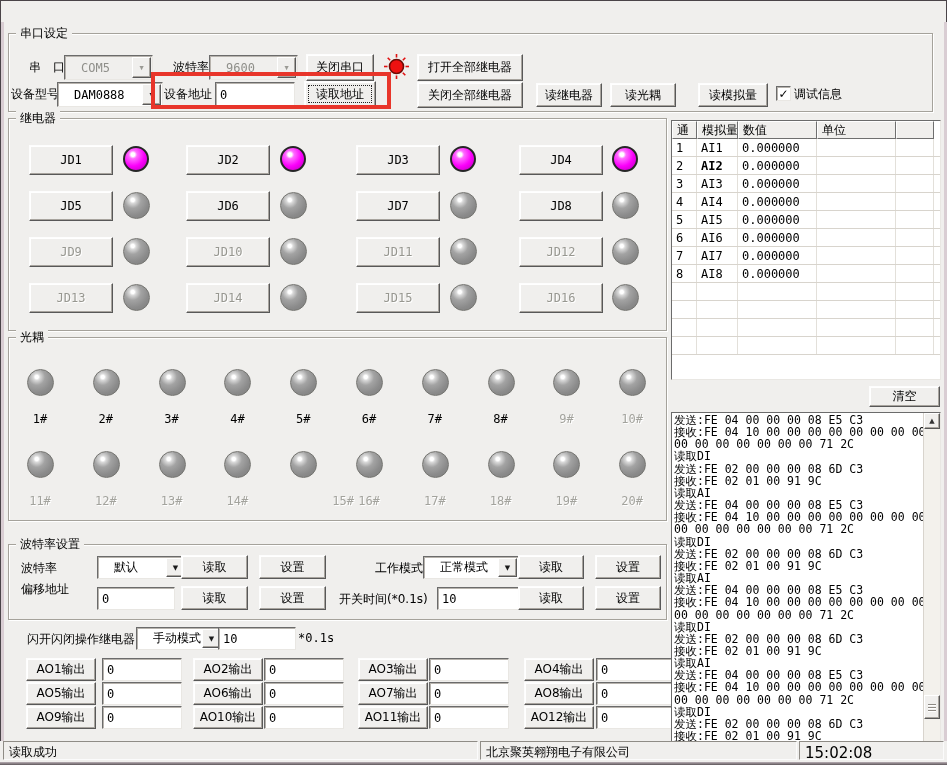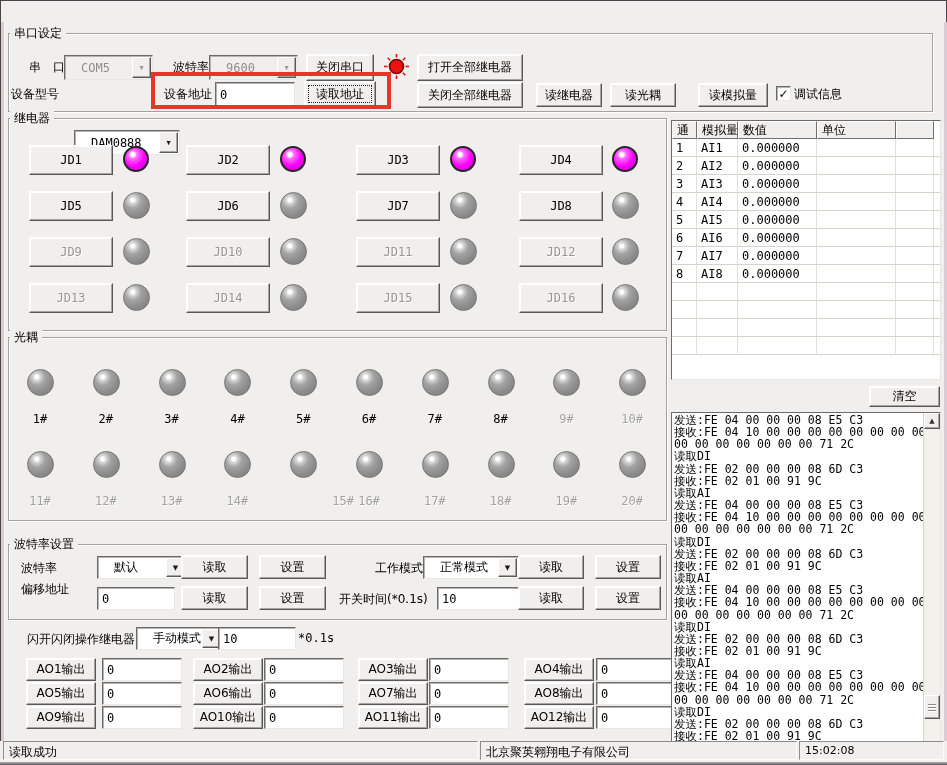--- a/index.html
+++ b/index.html
@@ -28,21 +28,21 @@
     display:flex;align-items:center;justify-content:center;}
 
   
   .frame{position:absolute;background:#d9cdd3;z-index:0;}
   .frame-l{left:0;top:22px;width:3px;height:743px;border-left:1px solid #4a4448;}
   .frame-r{left:944px;top:22px;width:3px;height:743px;border-right:1px solid #4a4448;}
   .frame-b{left:0;top:762px;width:947px;height:3px;background:linear-gradient(#b9aeb4,#5d565a);}
 
   
   .group{position:absolute;border:1px solid #a5a29b;box-shadow:inset 1px 1px 0 #ffffff,1px 1px 0 #ffffff;}
-  .group-title{position:absolute;top:-9px;left:1px;background:#f0efed;padding:0 4px;font-size:12px;white-space:nowrap;}
+  .group-title{position:absolute;top:-9px;left:7px;background:#f0efed;padding:0 4px;font-size:12px;white-space:nowrap;}
   .btn{position:absolute;background:#f0efed;border:1px solid;border-color:#fdfdfd #585858 #585858 #fdfdfd;
     box-shadow:inset -1px -1px 0 #a8a49e,inset 1px 1px 0 #ffffff;
     display:flex;align-items:center;justify-content:center;font-size:12px;cursor:pointer;white-space:nowrap;}
   .btn.disabled{color:#979790;text-shadow:1px 1px 0 #fff;cursor:default;}
   .focus-dashed:after{content:"";position:absolute;left:3px;top:3px;right:3px;bottom:3px;border:1px dotted #222;}
   .input{position:absolute;background:#fff;border:1px solid;border-color:#6b6b6b #e9e7e3 #e9e7e3 #6b6b6b;
     box-shadow:inset 1px 1px 0 #b7b3ad;display:flex;align-items:center;padding-left:4px;
     font-family:"DejaVu Sans Mono","Liberation Mono",monospace;font-size:12px;}
   .combo{position:absolute;background:#fff;border:1px solid;border-color:#6b6b6b #e9e7e3 #e9e7e3 #6b6b6b;
     box-shadow:inset 1px 1px 0 #b7b3ad;display:flex;align-items:center;padding-left:16px;font-size:12px;cursor:pointer;}
@@ -132,21 +132,21 @@
           <line x1="19.8" y1="7.2" x2="22.3" y2="4.7"></line>
       </g>
       <circle cx="13.5" cy="13.5" r="7" fill="#ee1111" stroke="#6e0a05" stroke-width="1.6"></circle>
     </svg>
 
     <div class="btn" style="left:408px;top:20px;width:104px;height:25px;">打开全部继电器</div>
 
     <div class="red-box" style="left:142px;top:38px;width:232px;height:29px;"></div>
 
     <span class="lbl" style="left:2px;top:52px;">设备型号</span>
-    <div class="combo mono" style="left:65px;top:48px;width:88px;height:23px;margin-top:48px;">
+    <div class="combo mono" style="left:48px;top:48px;width:88px;height:23px;">
       <span>DAM0888</span>
       <span class="arrow">▼</span>
     </div>
     <span class="lbl" style="left:155px;top:52px;">设备地址</span>
     <div class="input" style="left:206px;top:48px;width:74px;height:23px;">
       <span>0</span>
     </div>
     <div class="btn focus-dashed" style="left:295px;top:47px;width:70px;height:24px;">读取地址</div>
 
     <div class="btn" style="left:408px;top:48px;width:104px;height:24px;">关闭全部继电器</div>
@@ -321,21 +321,21 @@
     <div id="table-body">
         <div class="trow">
           <div class="td" style="width: 25px;">1</div>
           <div class="td" style="width: 41px;">AI1</div>
           <div class="td" style="width: 79px;">0.000000</div>
           <div class="td" style="width: 79px;"></div>
           <div class="td" style="width: 38px;"></div>
         </div>
         <div class="trow">
           <div class="td" style="width: 25px;">2</div>
-          <div class="td" style="width: 41px;">AI2</div>
+          <div class="td" style="width: 41px; font-weight: bold;">AI2</div>
           <div class="td" style="width: 79px;">0.000000</div>
           <div class="td" style="width: 79px;"></div>
           <div class="td" style="width: 38px;"></div>
         </div>
         <div class="trow">
           <div class="td" style="width: 25px;">3</div>
           <div class="td" style="width: 41px;">AI3</div>
           <div class="td" style="width: 79px;">0.000000</div>
           <div class="td" style="width: 79px;"></div>
           <div class="td" style="width: 38px;"></div>
@@ -444,16 +444,16 @@
           <i></i>
           <i></i>
           <i></i>
         </div>
     </div>
   </div>
 
   <div class="statusbar">
     <div class="status-panel" style="left:3px;width:475px;">读取成功</div>
     <div class="status-panel" style="left:480px;width:317px;">北京聚英翱翔电子有限公司</div>
-    <div class="status-panel" style="left:799px;width:145px;font-size:11px;">15:02:08</div>
+    <div class="status-panel" style="left:799px;width:145px;font-size:15px;">15:02:08</div>
   </div>
 
 </div>
 
 </body></html>

